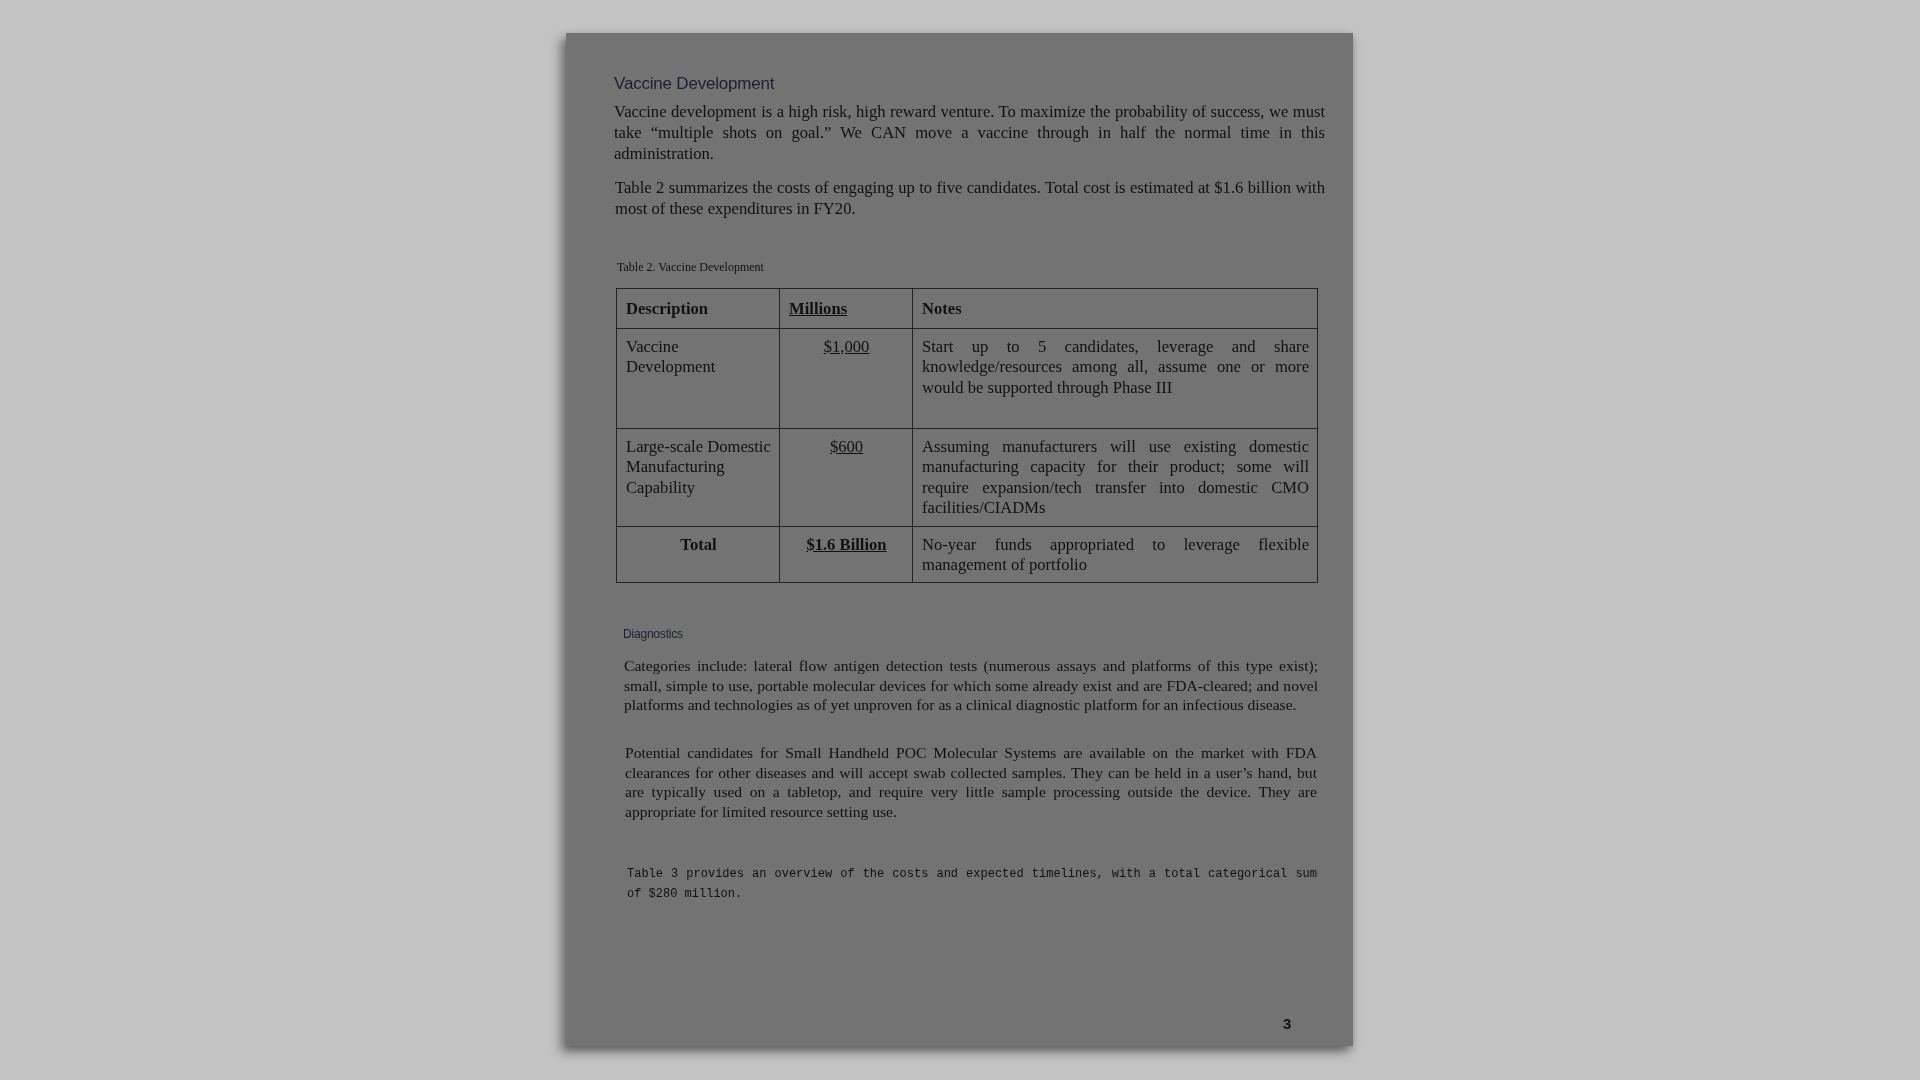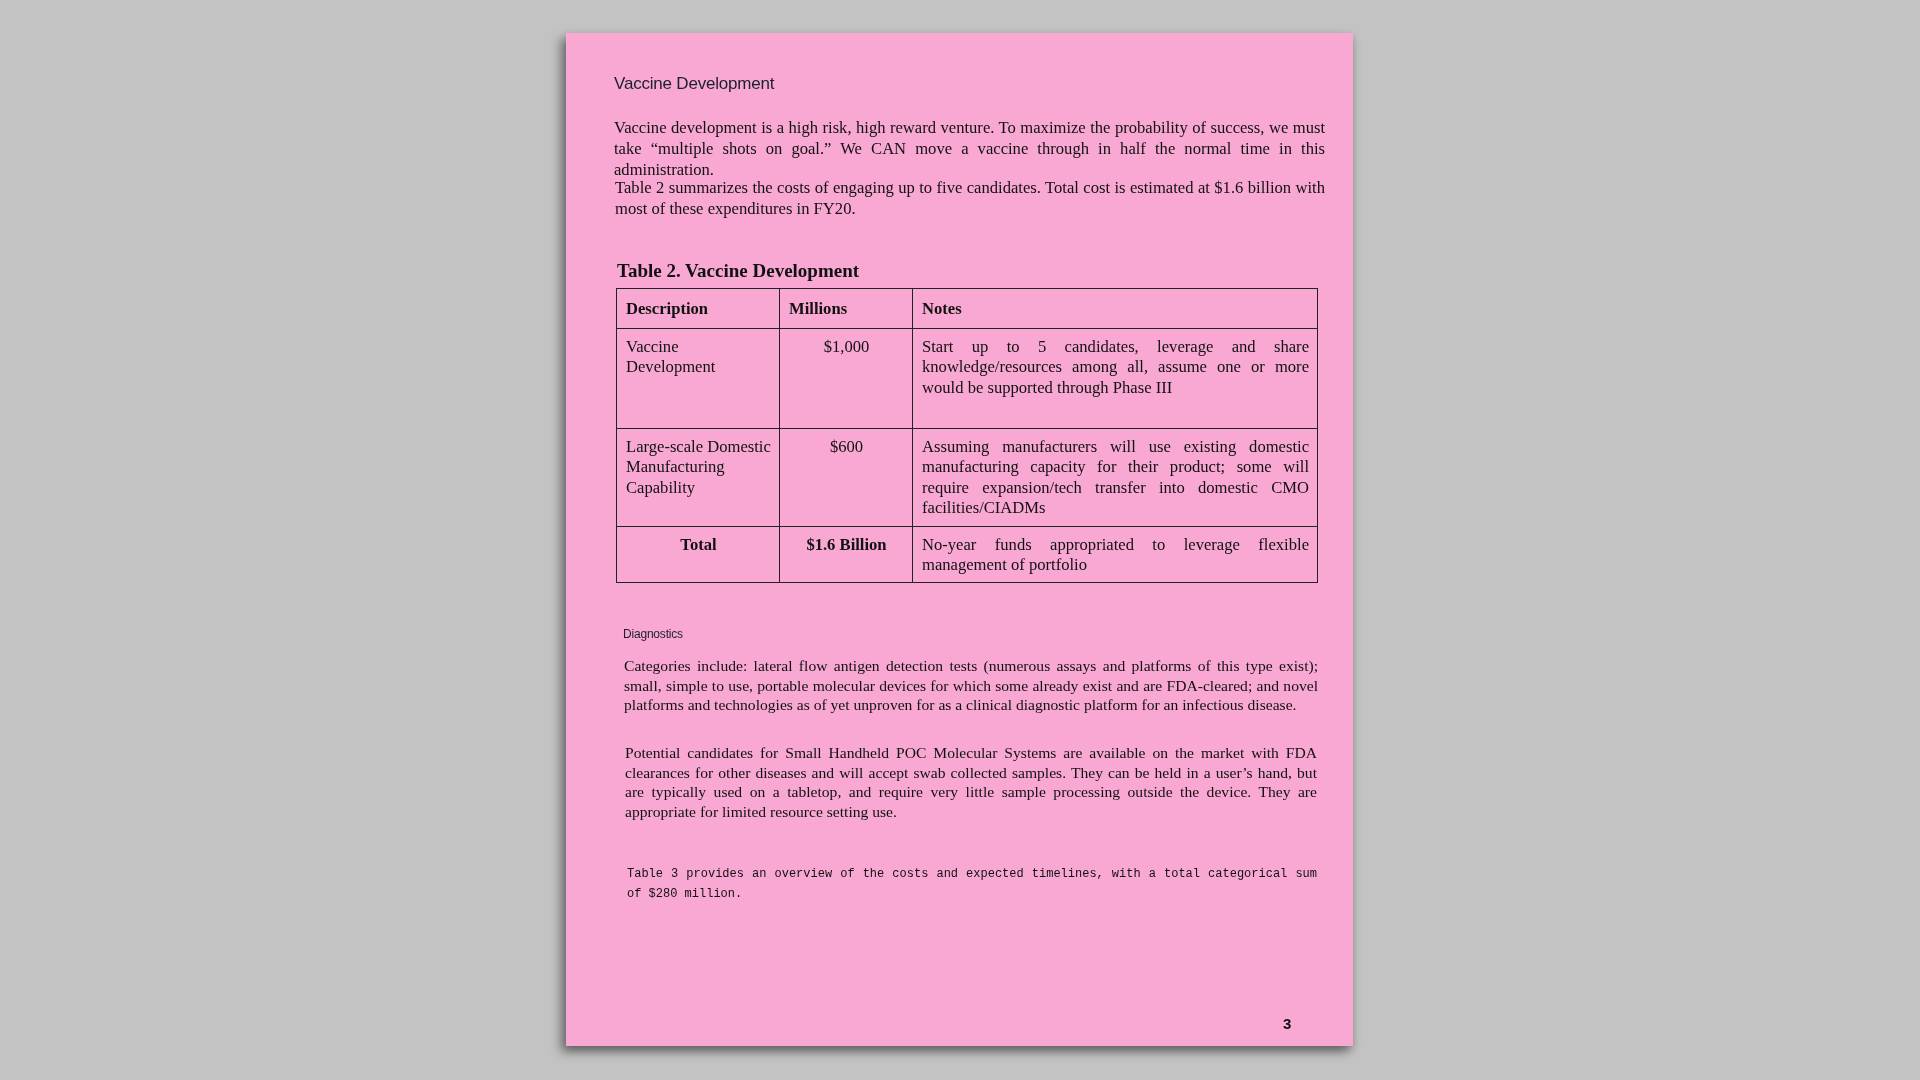--- a/index.html
+++ b/index.html
@@ -1,41 +1,41 @@
 <!DOCTYPE html>
 <html><head>
 <meta charset="utf-8">
 <style>
   html, body { margin:0; padding:0; }
   body { width:1920px; height:1080px; background:#c3c3c3; position:relative; overflow:hidden; }
   .page {
     position:absolute; left:566px; top:33px; width:787px; height:1013px;
-    background:#f9a8d4;
+    background:#737373;
     box-shadow: -6px 6px 10px rgba(0,0,0,0.35), 0 4px 8px rgba(0,0,0,0.25);
     font-family:"Liberation Serif", serif; color:#111;
   }
   .h-sans { font-family:"Liberation Sans", sans-serif; font-size:17px; color:#1a1f33; letter-spacing:-0.2px; position:absolute; }
   .para { position:absolute; font-size:16.6px; line-height:21px; text-align:justify; }
-  .caption { position:absolute; font-weight:bold; font-size:19px; }
+  .caption { position:absolute; font-weight:normal; font-size:12px; }
   table.t2 { position:absolute; border-collapse:collapse; font-size:16.6px; line-height:20.5px; }
   table.t2 td, table.t2 th { border:1.6px solid #222; vertical-align:top; padding:8px 8px 6px 9px; }
   table.t2 th { font-weight:bold; text-align:left; padding:10px 9px 8px 9px; }
-  .c { text-align:center; }
+  .c { text-align:center;text-decoration:underline; }
   .r { text-align:center; font-weight:bold; }
   .b { font-weight:bold; }
   .just { text-align:justify; }
   .pnum { position:absolute; left:717px; top:982px; font-size:15px; font-weight:bold; font-family:"Liberation Sans", sans-serif; }
 </style>
 </head>
 <body>
 
 <div class="page">
   <div class="h-sans" style="left:48px; top:41px;">Vaccine Development</div>
 
-  <div class="para" style="left:48px; top:84px; width:711px;">Vaccine development is a high risk, high reward venture.  To maximize the probability of success, we must take “multiple shots on goal.”  We CAN move a vaccine through in half the normal time in this administration.</div>
+  <div class="para" style="left:48px; top:68px; width:711px;">Vaccine development is a high risk, high reward venture.  To maximize the probability of success, we must take “multiple shots on goal.”  We CAN move a vaccine through in half the normal time in this administration.</div>
   <div class="para" style="left:49px; top:144px; width:710px;">Table 2 summarizes the costs of engaging up to five candidates.  Total cost is estimated at $1.6 billion with most of these expenditures in FY20.</div>
 
   <div class="caption" style="left:51px; top:227px;">Table 2. Vaccine Development</div>
 
   <table class="t2" style="left:50px; top:255px; width:702px;">
     <colgroup>
         <col style="width:163px">
         <col style="width:133px">
         <col>
       </colgroup>

